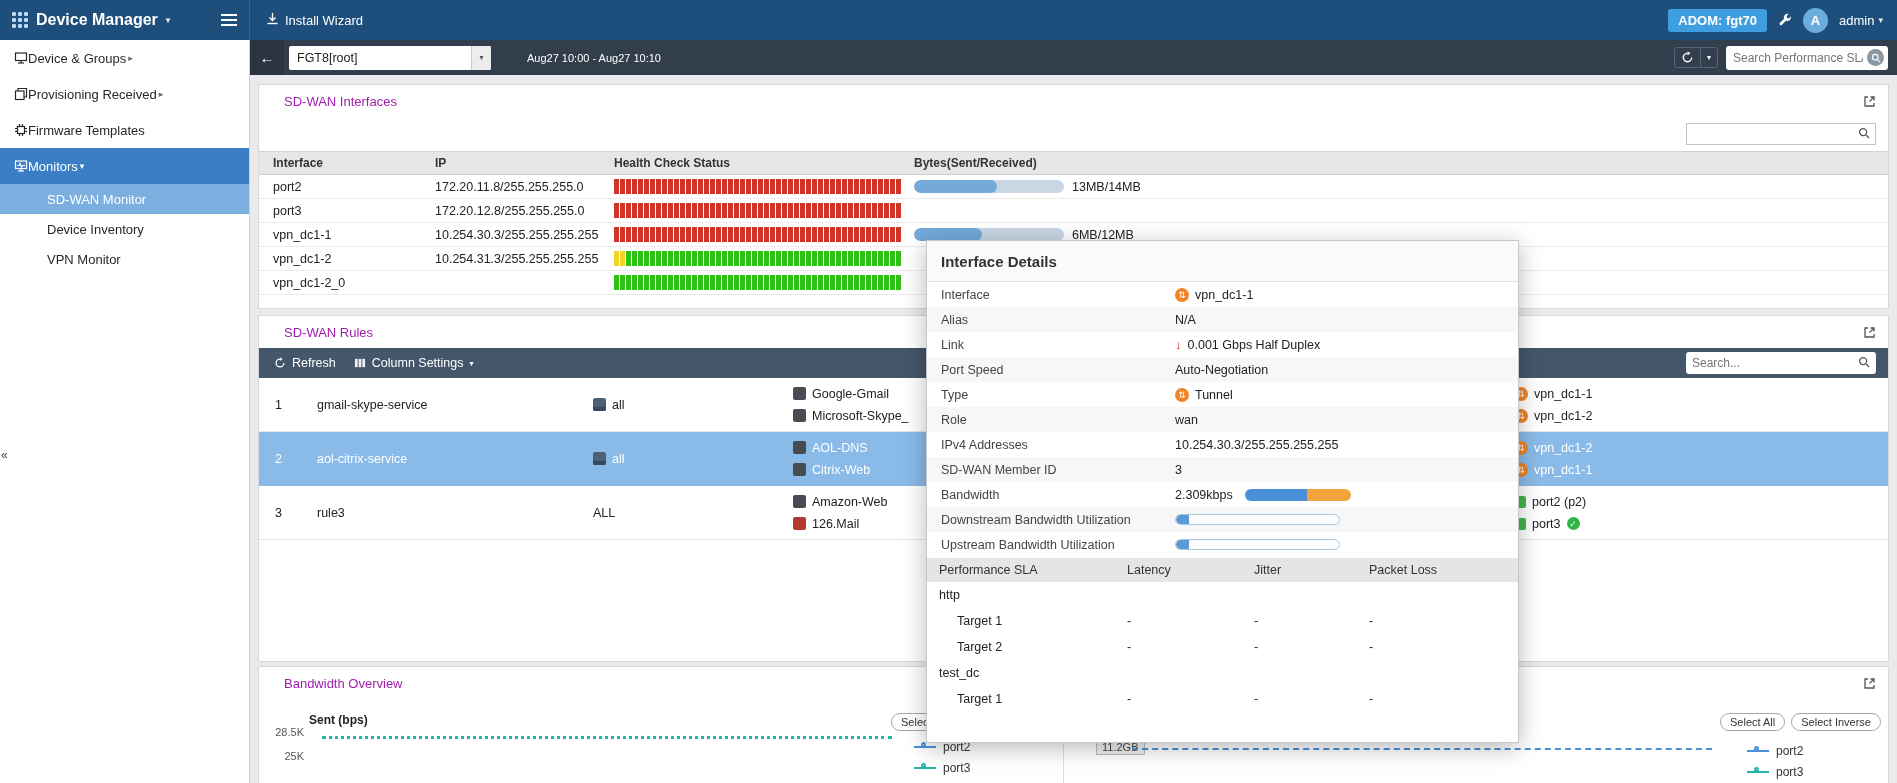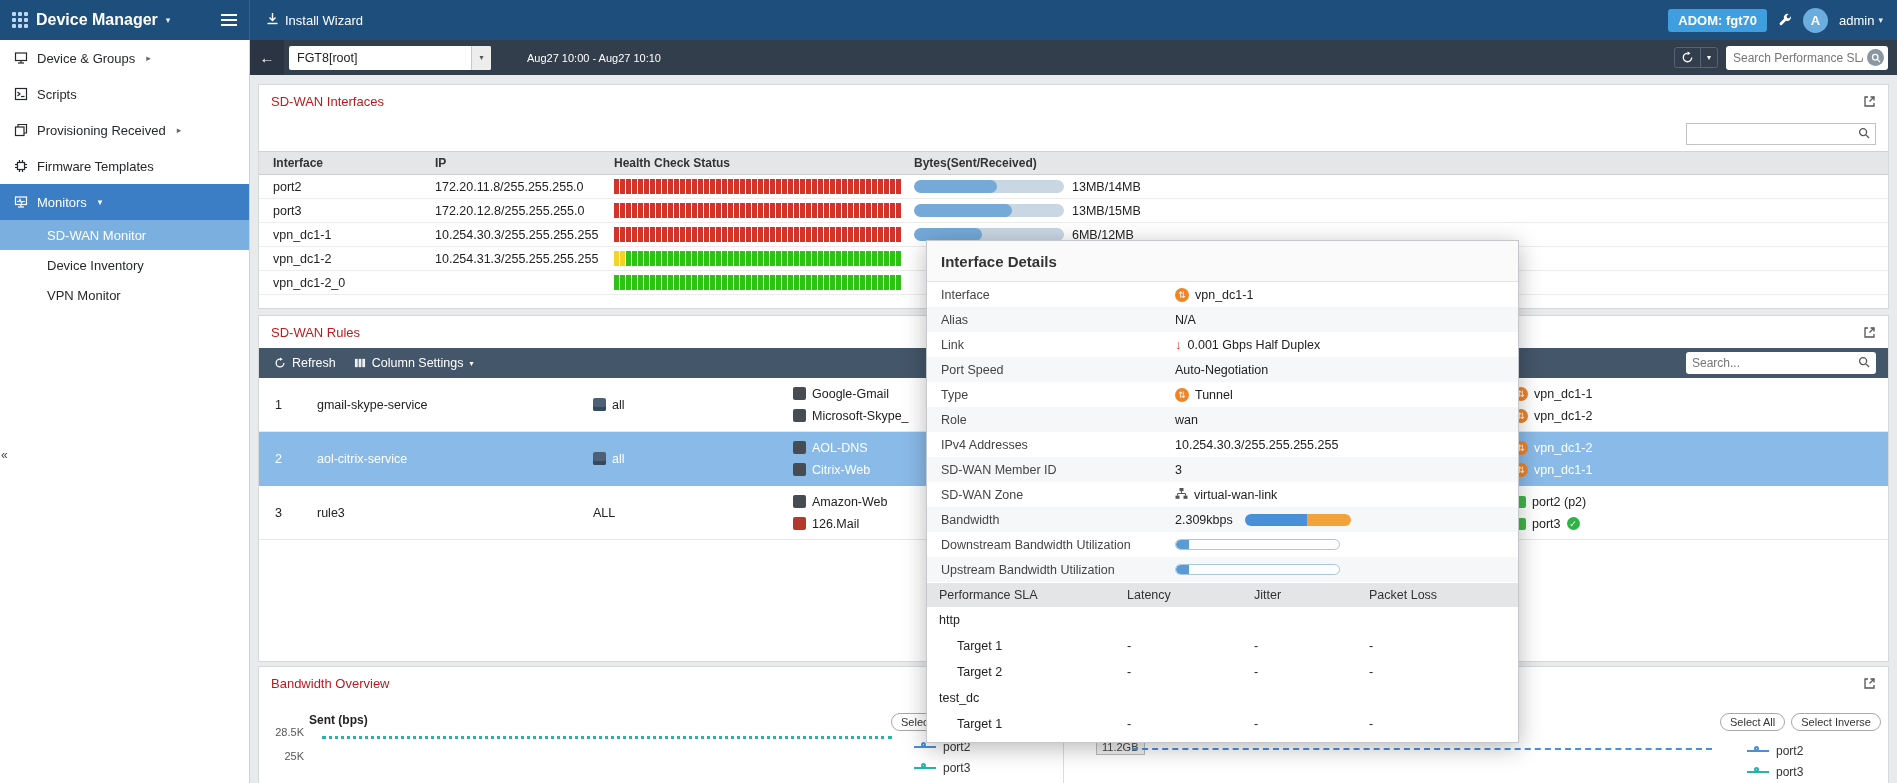--- a/index.html
+++ b/index.html
@@ -47,35 +47,35 @@
   .sla-search { width: 162px; height: 24px; background: #fff; border-radius: 3px; display: flex;
     align-items: center; padding: 0 4px 0 7px; gap: 4px; }
   .sla-search input { border: none; outline: none; flex: 1; font-size: 12px; color: #555; min-width: 0;
     font-family: "Liberation Sans", sans-serif; }
   .circle-mag { width: 17px; height: 17px; border-radius: 50%; background: #8a96a2; display: flex;
     align-items: center; justify-content: center; flex: none; }
 
   
   .sidebar { position: absolute; top: 40px; left: 0; width: 250px; bottom: 0; background: #fff;
     border-right: 1px solid #d0d3d6; z-index: 40; }
-  .nav-item { height: 36px; display: flex; align-items: center; gap: 9px; padding-left: 13px;
+  .nav-item { height: 36px; display: flex; align-items: center; gap: 0; padding-left: 13px;
     font-size: 13px; color: #25282b; cursor: pointer; white-space: nowrap; }
   .nav-item .chev { font-size: 9px; color: #666; margin-left: 2px; }
   .nav-item.active { background: #3b7ec6; color: #fff; }
   .nav-item.active .chev { color: #fff; }
   .nav-ic { display: flex; width: 15px; justify-content: center; }
   .nav-sub { height: 30px; display: flex; align-items: center; padding-left: 47px; font-size: 13px;
     color: #25282b; cursor: pointer; }
   .nav-sub.selected { background: #7aafe0; color: #fff; }
   .collapse-handle { position: absolute; left: 1px; top: 408px; font-size: 12px; color: #444; cursor: pointer; }
 
   
   .content { position: absolute; left: 250px; top: 75px; right: 0; bottom: 0; overflow: hidden; }
   .panel { position: absolute; left: 8px; right: 8px; background: #fff; border: 1px solid #d6d8da; }
-  .panel-hd { height: 32px; display: flex; align-items: center; padding: 0 12px; font-size: 13px; color: #b91c1c; }
+  .panel-hd { height: 32px; display: flex; align-items: center; padding: 0 12px; font-size: 13px; color: #a21caf; margin-left: 13px; }
   .popout { margin-left: auto; display: flex; cursor: pointer; }
   .panel-interfaces { top: 9px; height: 225px; }
   .panel-rules { top: 240px; height: 347px; }
   .panel-bandwidth { top: 591px; height: 260px; }
 
   .search-box { width: 190px; height: 22px; border: 1px solid #bfc3c7; background: #fff; display: flex;
     align-items: center; padding: 0 5px; gap: 4px; }
   .search-box input { border: none; outline: none; flex: 1; font-size: 12px; color: #555; min-width: 0;
     font-family: "Liberation Sans", sans-serif; }
 
@@ -252,30 +252,20 @@
           <line x1="7" y1="9.5" x2="7" y2="12"></line>
           <line x1="4" y1="12" x2="10" y2="12"></line>
         </svg>
       </span>
     <span>Device &amp; Groups</span>
     <span class="chev">▸</span>
   </div>
   <div class="nav-item">
     <span class="nav-ic">
         <svg width="14" height="14" viewBox="0 0 14 14" fill="none" stroke="currentColor" stroke-width="1.2">
-          <rect x="1.5" y="1.5" width="11" height="11"></rect>
-          <path d="M3.5 5 L6 7 L3.5 9"></path>
-          <line x1="7" y1="9.5" x2="10.5" y2="9.5"></line>
-        </svg>
-      </span>
-    <span>Scripts</span>
-  </div>
-  <div class="nav-item">
-    <span class="nav-ic">
-        <svg width="14" height="14" viewBox="0 0 14 14" fill="none" stroke="currentColor" stroke-width="1.2">
           <rect x="1.5" y="4" width="8.5" height="8.5"></rect>
           <path d="M4 4 V1.5 H12.5 V10 H10"></path>
         </svg>
       </span>
     <span>Provisioning Received</span>
     <span class="chev">▸</span>
   </div>
   <div class="nav-item">
     <span class="nav-ic">
         <svg width="14" height="14" viewBox="0 0 14 14" fill="none" stroke="currentColor" stroke-width="1.2">
@@ -454,26 +444,20 @@
               <i class="hblock" style="background: rgb(210, 52, 42);"></i>
               <i class="hblock" style="background: rgb(210, 52, 42);"></i>
               <i class="hblock" style="background: rgb(210, 52, 42);"></i>
               <i class="hblock" style="background: rgb(210, 52, 42);"></i>
               <i class="hblock" style="background: rgb(210, 52, 42);"></i>
               <i class="hblock" style="background: rgb(210, 52, 42);"></i>
               <i class="hblock" style="background: rgb(210, 52, 42);"></i>
               <i class="hblock" style="background: rgb(210, 52, 42);"></i>
               <i class="hblock" style="background: rgb(210, 52, 42);"></i>
             </span>
-          </div>
-          <div class="c-bytes bytes-cell">
-            <span class="bar-track">
-              <span class="bar-fill" style="width: 65%;"></span>
-            </span>
-            <span>13MB/15MB</span>
           </div>
         </div>
         <div class="t-row">
           <div class="c-if">vpn_dc1-1</div>
           <div class="c-ip">10.254.30.3/255.255.255.255</div>
           <div class="c-health">
             <span class="health-wrap">
               <i class="hblock" style="background: rgb(210, 52, 42);"></i>
               <i class="hblock" style="background: rgb(210, 52, 42);"></i>
               <i class="hblock" style="background: rgb(210, 52, 42);"></i>
@@ -884,32 +868,20 @@
           <span>10.254.30.3/255.255.255.255</span>
         </div>
       </div>
       <div class="pf-row">
         <div class="pf-label">SD-WAN Member ID</div>
         <div class="pf-val">
           <span>3</span>
         </div>
       </div>
       <div class="pf-row">
-        <div class="pf-label">SD-WAN Zone</div>
-        <div class="pf-val">
-          <span><svg width="13" height="13" viewBox="0 0 13 13">
-              <rect x="4.5" y="1" width="4" height="3.2" fill="#555"></rect>
-              <rect x="0.5" y="8.6" width="4" height="3.2" fill="#555"></rect>
-              <rect x="8.5" y="8.6" width="4" height="3.2" fill="#555"></rect>
-              <path d="M6.5 4.2 V6.5 M2.5 8.6 V6.5 H10.5 V8.6" stroke="#555" fill="none" stroke-width="1"></path>
-            </svg></span>
-          <span>virtual-wan-link</span>
-        </div>
-      </div>
-      <div class="pf-row">
         <div class="pf-label">Bandwidth</div>
         <div class="pf-val">
           <span>2.309kbps</span>
           <span class="bw-bar">
             <i style="width: 62px; background: rgb(74, 144, 217);"></i>
             <i style="width: 44px; background: rgb(242, 163, 60);"></i>
           </span>
         </div>
       </div>
       <div class="pf-row">

